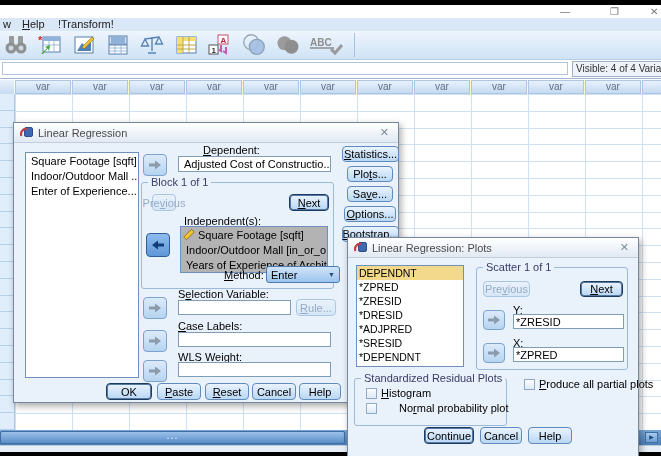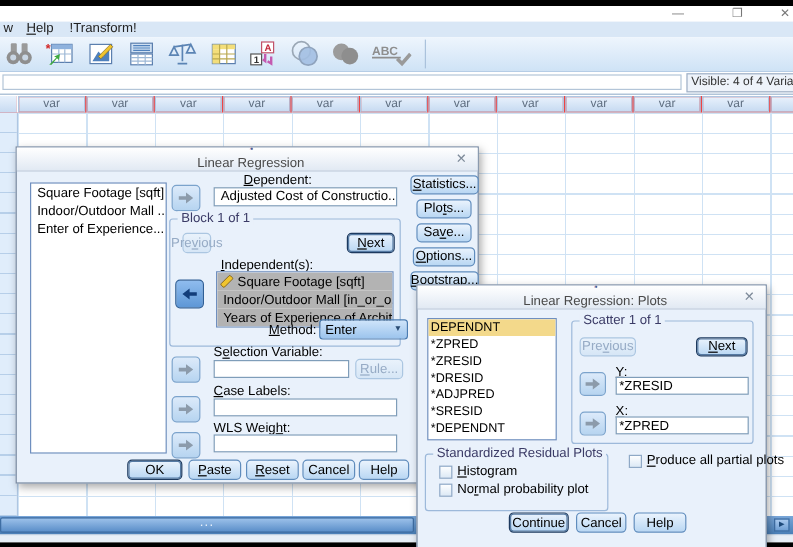--- a/index.html
+++ b/index.html
@@ -20,21 +20,21 @@
   .tbtn{width:28px;height:26px;display:flex;align-items:center;justify-content:center;flex:0 0 auto;}
   .tsep{width:1px;height:24px;background:#aac2dc;margin-left:4px;flex:0 0 auto;}
 
   
   .editor-row{left:0;top:60px;width:661px;height:19px;background:#fff;border-bottom:1px solid #9fb6cf;box-sizing:border-box;}
   .cell-editor{position:absolute;left:2px;top:2px;width:566px;height:13px;background:#fff;border:1px solid #b3c5d8;box-sizing:border-box;}
   .visible-box{position:absolute;left:572px;top:1px;width:92px;height:16px;background:#eef3fa;border:1px solid #9fb0c5;
                box-sizing:border-box;font-size:10px;line-height:14px;padding-left:3px;color:#333;overflow:hidden;}
 
   
-  .hdr-row{left:0;top:80px;width:661px;height:14px;background:#ef4444;display:flex;overflow:hidden;}
+  .hdr-row{left:0;top:80px;width:661px;height:14px;background:#fef9c3;display:flex;overflow:hidden;}
   .corner{flex:0 0 15px;height:14px;background:linear-gradient(#e8f1fc,#c6daf1);border-right:1px solid #fff;box-sizing:border-box;}
   .hcell{flex:0 0 56px;margin-right:1px;height:14px;background:linear-gradient(#e8f1fc,#c6daf1);
          border:1px solid #aec6e2;box-sizing:border-box;text-align:center;font-size:10px;line-height:12px;color:#5f6e80;}
   .rowhdr{left:0;top:94px;width:15px;height:336px;
           background:repeating-linear-gradient(to bottom,#e0edfb 0 15.8px,#b7cfe9 15.8px 16.8px);
           border-right:1px solid #aec6e2;box-sizing:border-box;}
   .grid-bg{left:15px;top:94px;width:646px;height:336px;background:#fff;
       background-image:repeating-linear-gradient(to right,#cfe2f4 0 1px,transparent 1px 57px),
                        repeating-linear-gradient(to bottom,#cfe2f4 0 1px,transparent 1px 16.8px);}
 
@@ -46,21 +46,21 @@
           color:#eaf2fb;text-align:center;line-height:7px;font-size:11px;letter-spacing:1px;}
   .harrow{position:absolute;left:645px;top:2px;width:13px;height:11px;background:linear-gradient(#a9c9ee,#6f9fd4);
           border:1px solid #3f6ea3;box-sizing:border-box;color:#1d4979;font-size:6px;line-height:9px;text-align:center;}
   .statusbar{left:0;top:445px;width:661px;height:7px;background:#e8eff7;border-top:1px solid #bccde0;box-sizing:border-box;}
   .bottom-black{left:0;top:452px;width:661px;height:4px;background:#000;}
 
   
   .dlg{position:absolute;background:#e9f1fb;border:1px solid #76879e;box-shadow:2px 3px 7px rgba(0,0,0,.35);box-sizing:border-box;}
   .dlg-title{position:absolute;left:0;top:0;right:0;height:20px;background:linear-gradient(#ffffff,#e1e9f3);
              border-bottom:1px solid #c3cedd;display:flex;align-items:center;gap:5px;padding-left:6px;
-             font-size:11px;color:#4a4a4a;box-sizing:border-box;flex-direction:column;}
+             font-size:11px;color:#4a4a4a;box-sizing:border-box;}
   .dlg-close{position:absolute;right:9px;top:3px;color:#7e8b9a;font-size:11px;}
   .lbl{position:absolute;color:#000;white-space:nowrap;}
   .btn{position:absolute;display:flex;align-items:center;justify-content:center;
        background:linear-gradient(#eaf3fd,#b9d7f3);border:1px solid #5f8cbd;border-radius:4px;
        font-size:11px;color:#000;box-sizing:border-box;white-space:nowrap;}
   .btn.def{border:1px solid #1d3a5f;box-shadow:inset 0 0 0 1px #557aa3;}
   .btn.dis{color:#96abc5;border-color:#abc6e1;background:linear-gradient(#e9f2fb,#d6e6f6);}
   .field{position:absolute;background:#fff;border:1px solid #7f9db9;box-sizing:border-box;font-size:11px;
          display:flex;align-items:center;gap:3px;padding:0 2px;overflow:hidden;white-space:nowrap;}
   .group{position:absolute;border:1px solid #9db9da;border-radius:3px;box-sizing:border-box;}
@@ -400,21 +400,21 @@
     <div class="field" style="left:36px;top:79px;width:111px;height:15px;">
         <span>*ZPRED</span>
       </div>
   </div>
 
   <div class="group" style="left:6px;top:140px;width:153px;height:48px;">
     <span class="glabel">Standardized Residual Plots</span>
     <span class="cb" style="left:11px;top:9px;"></span>
     <span class="lbl" style="left:26px;top:8px;"><u>H</u>istogram</span>
     <span class="cb" style="left:11px;top:24px;"></span>
-    <span class="lbl" style="left:26px;top:23px;">No<u>r</u>mal probability plot</span>
+    <span class="lbl" style="left:44px;top:23px;">No<u>r</u>mal probability plot</span>
   </div>
 
   <span class="cb" style="left:176px;top:141px;"></span>
   <span class="lbl" style="left:191px;top:140px;"><u>P</u>roduce all partial plots</span>
 
   <div class="btn def" style="left:76px;top:189px;width:50px;height:17px;">Continue</div>
   <div class="btn" style="left:132px;top:189px;width:42px;height:17px;">Cancel</div>
   <div class="btn" style="left:180px;top:189px;width:44px;height:17px;">Help</div>
 </div>
 

